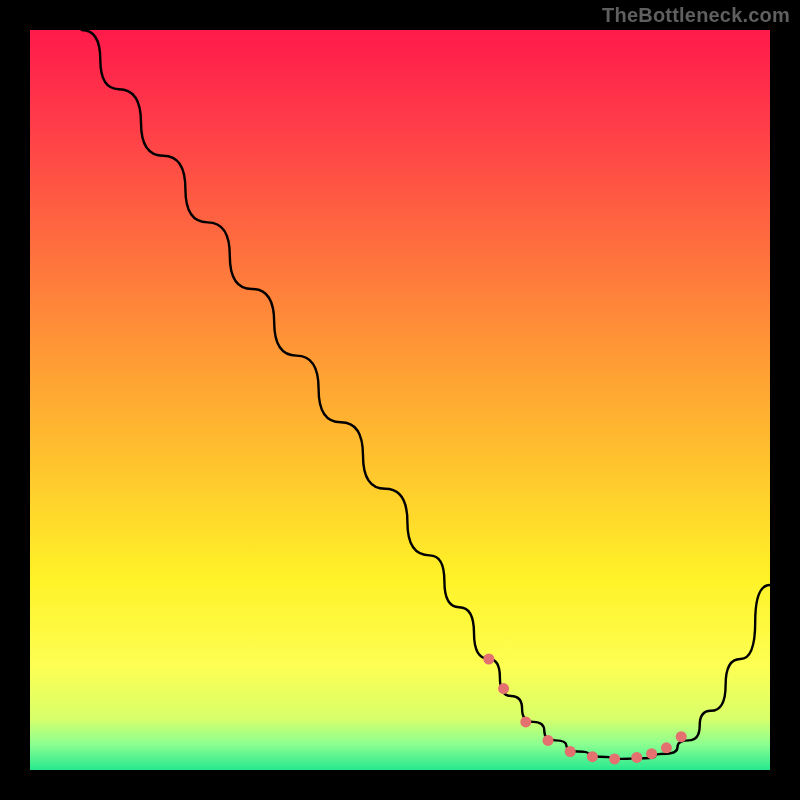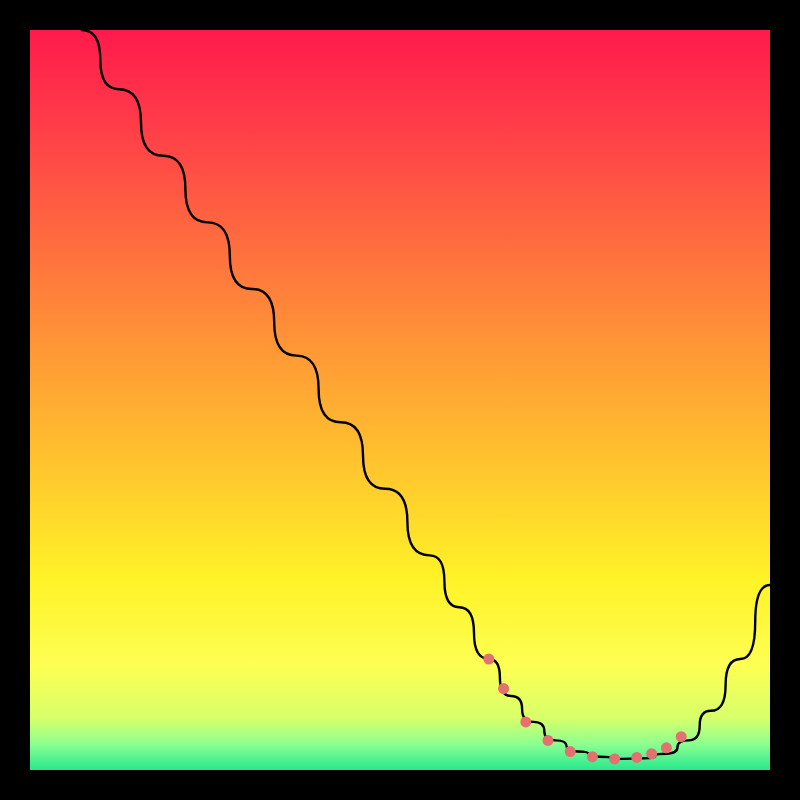--- a/index.html
+++ b/index.html
@@ -34,20 +34,21 @@
     width: 800px;
     height: 800px;
     z-index: 10;
   }
 </style>
 </head>
 <body>
 
 <div class="stage">
 
+  <div class="watermark">TheBottleneck.com</div>
 
   <svg class="plot" viewBox="0 0 800 800">
     <defs>
       <linearGradient id="bg-grad" x1="0" y1="0" x2="0" y2="1">
       <stop offset="0%" stop-color="#ff1a4b"></stop>
           <stop offset="12%" stop-color="#ff3a49"></stop>
           <stop offset="28.000000000000004%" stop-color="#ff6a3f"></stop>
           <stop offset="44%" stop-color="#ff9a35"></stop>
           <stop offset="60%" stop-color="#ffc82d"></stop>
           <stop offset="74%" stop-color="#fff227"></stop>

